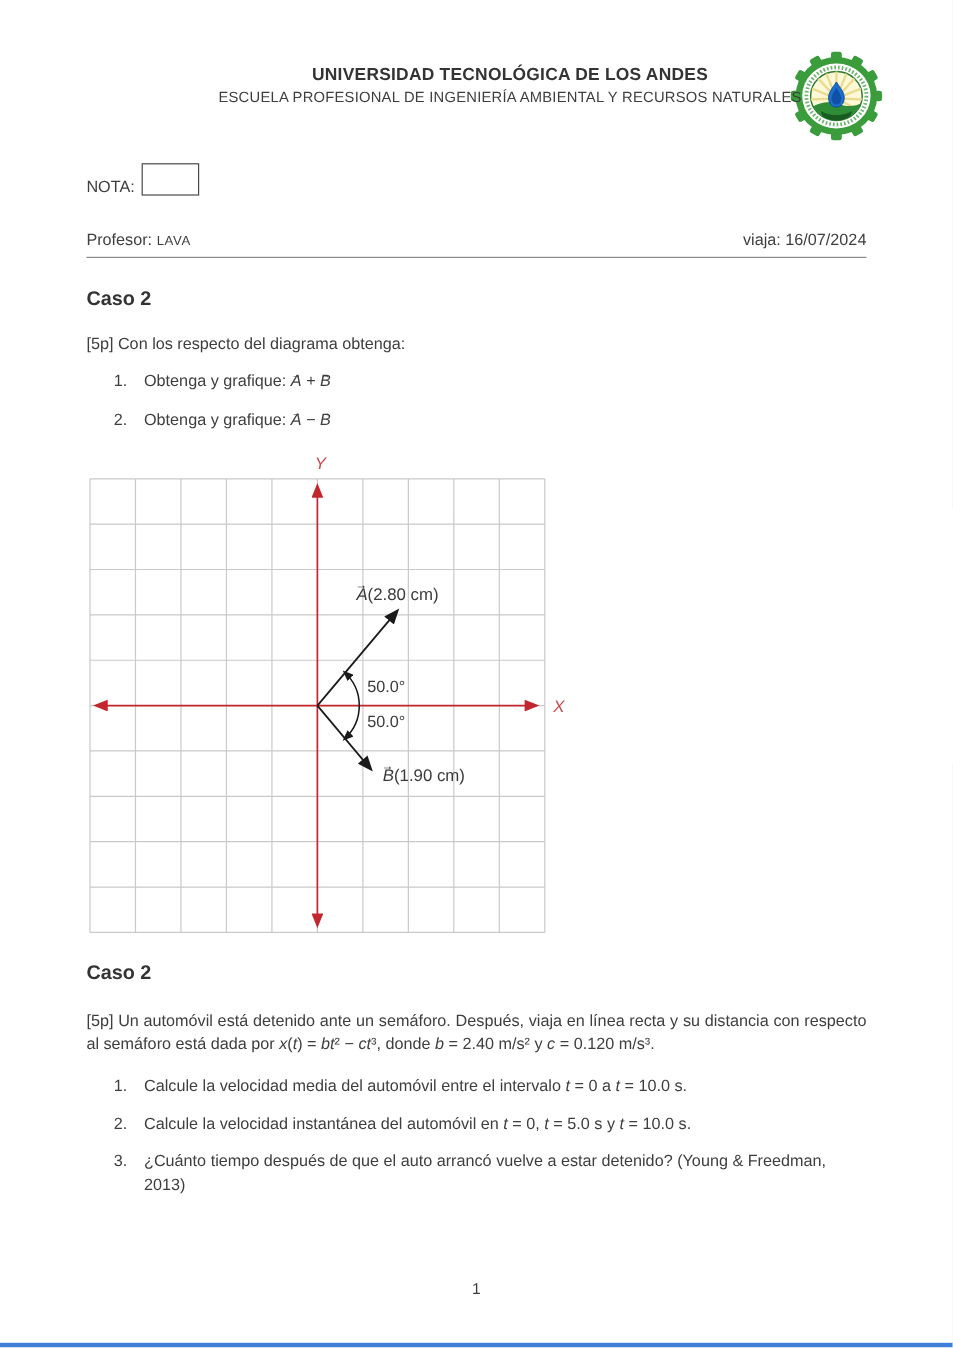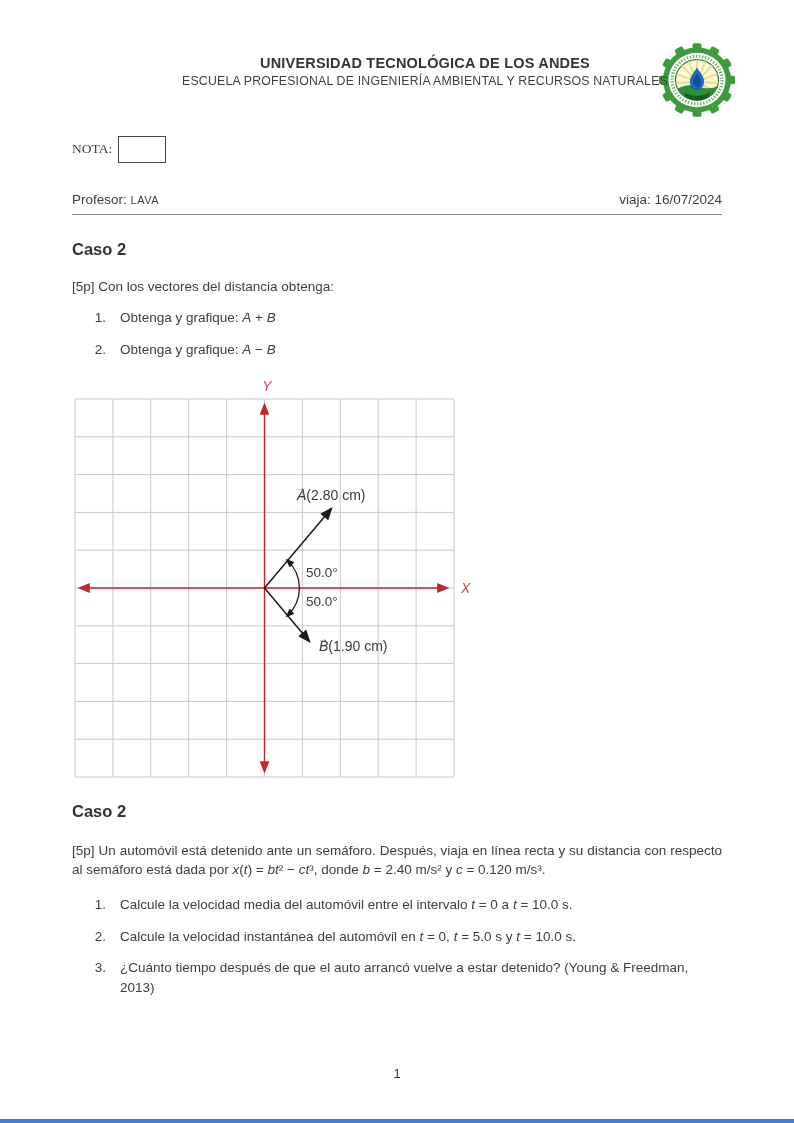--- a/index.html
+++ b/index.html
@@ -10,21 +10,21 @@
   .uni-head{top:55px;left:0;width:100%;text-align:center;padding-left:28px;}
   .uni-name{font-size:14.5px;font-weight:bold;letter-spacing:.2px;color:#343434;}
   .uni-school{font-size:12.3px;margin-top:3px;letter-spacing:.2px;}
   .course{top:101px;left:0;width:100%;text-align:center;font-size:17px;font-weight:bold;color:#333;}
   
   .meta-row{left:72px;width:650px;display:flex;justify-content:space-between;align-items:flex-start;}
   .row1{top:136px;}
   .row2{top:171px;}
   .row3{top:192px;}
   .assignment{font-size:17.5px;color:#333;}
-  .nota-wrap{display:flex;align-items:flex-start;gap:6px;font-family:Liberation Serif, serif;}
+  .nota-wrap{display:flex;align-items:flex-end;gap:6px;}
   .nota-label{font-size:13.5px;padding-top:5px;}
   .nota-box{width:46px;height:25px;border:1.6px solid #4a4a4a;background:#fff;}
   .small-line{font-size:13.5px;}
   .smallcaps{font-size:11px;letter-spacing:.5px;}
   .rule{top:214px;left:72px;width:650px;border-top:1px solid #8a8a8a;height:0;}
   
   .caso-head{left:72px;font-size:16.5px;font-weight:bold;color:#333;}
   .c1{top:240px;} .c2{top:802px;}
   .intro{left:72px;width:650px;font-size:13.5px;line-height:19px;}
   .i1{top:277px;} .i2{top:841px;text-align:justify;}
@@ -118,21 +118,21 @@
     </div>
     <div class="small-line">
       <span>viaja:</span>
       <span>16/07/2024</span>
     </div>
   </div>
 
   <div class="abs rule"></div>
 
   <div class="abs caso-head c1">Caso 2</div>
-  <div class="abs intro i1">[5p] Con los vectores del distancia obtenga:</div>
+  <div class="abs intro i1">[5p] Con los respecto del diagrama obtenga:</div>
   <ol class="abs plist l1">
     <li>
       <span class="num">1.</span>
       <span class="itext"><span>Obtenga y grafique: </span><span class="vec"><span class="vec-arrow">→</span><span class="math">A</span></span><span> + </span><span class="vec"><span class="vec-arrow">→</span><span class="math">B</span></span></span>
     </li>
     <li>
       <span class="num">2.</span>
       <span class="itext"><span>Obtenga y grafique: </span><span class="vec"><span class="vec-arrow">→</span><span class="math">A</span></span><span> − </span><span class="vec"><span class="vec-arrow">→</span><span class="math">B</span></span></span>
     </li>
   </ol>

